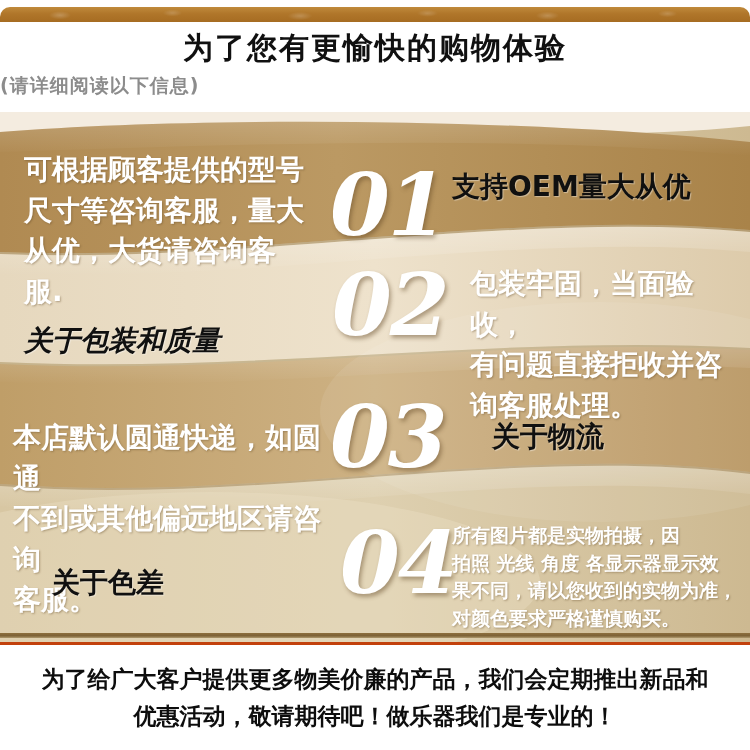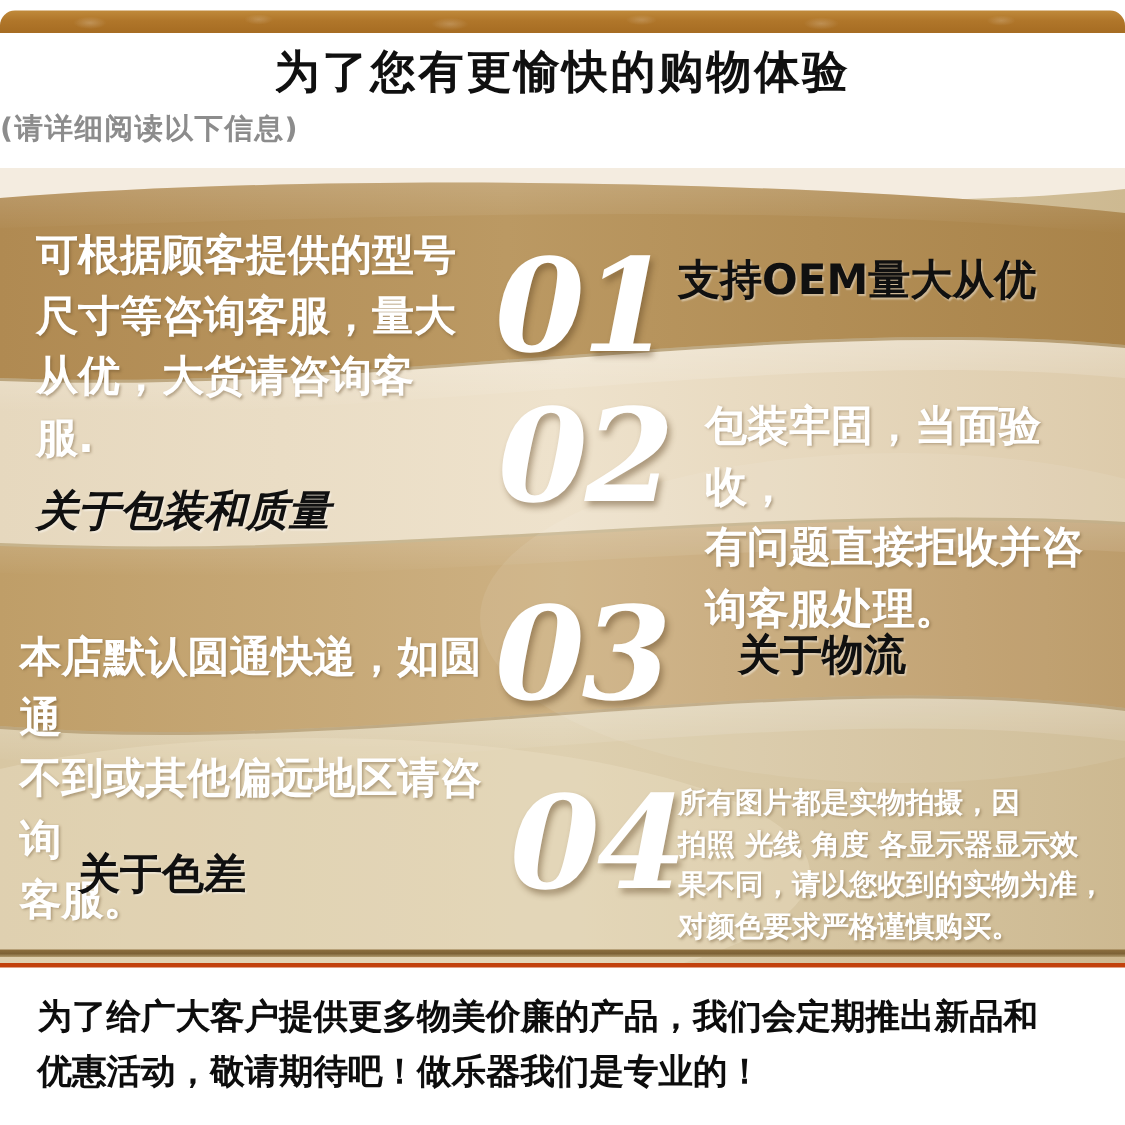--- a/index.html
+++ b/index.html
@@ -85,24 +85,24 @@
   }
   .h-dark { color:#101010; text-shadow:1px 1px 1px rgba(255,255,255,.4); }
 
   
   .footer {
     position:absolute; left:0; top:645px; width:750px; height:105px;
     background:#ffffff;
     display:flex; flex-direction:column; justify-content:center; align-items:center;
   }
   .footer-line {
-    width:700px; 
+    width:700px; text-align:center;
     font-size:23px; font-weight:bold; color:#0d0d0d;
     line-height:1.6;
-    font-family:Liberation Mono, monospace;
+    font-family:Liberation Sans, sans-serif;
   }
 </style>
 </head>
 <body>
 
 <div id="page">
 
   <div class="header">
     <div class="header-bar"></div>
     <div class="header-title">为了您有更愉快的购物体验</div>

